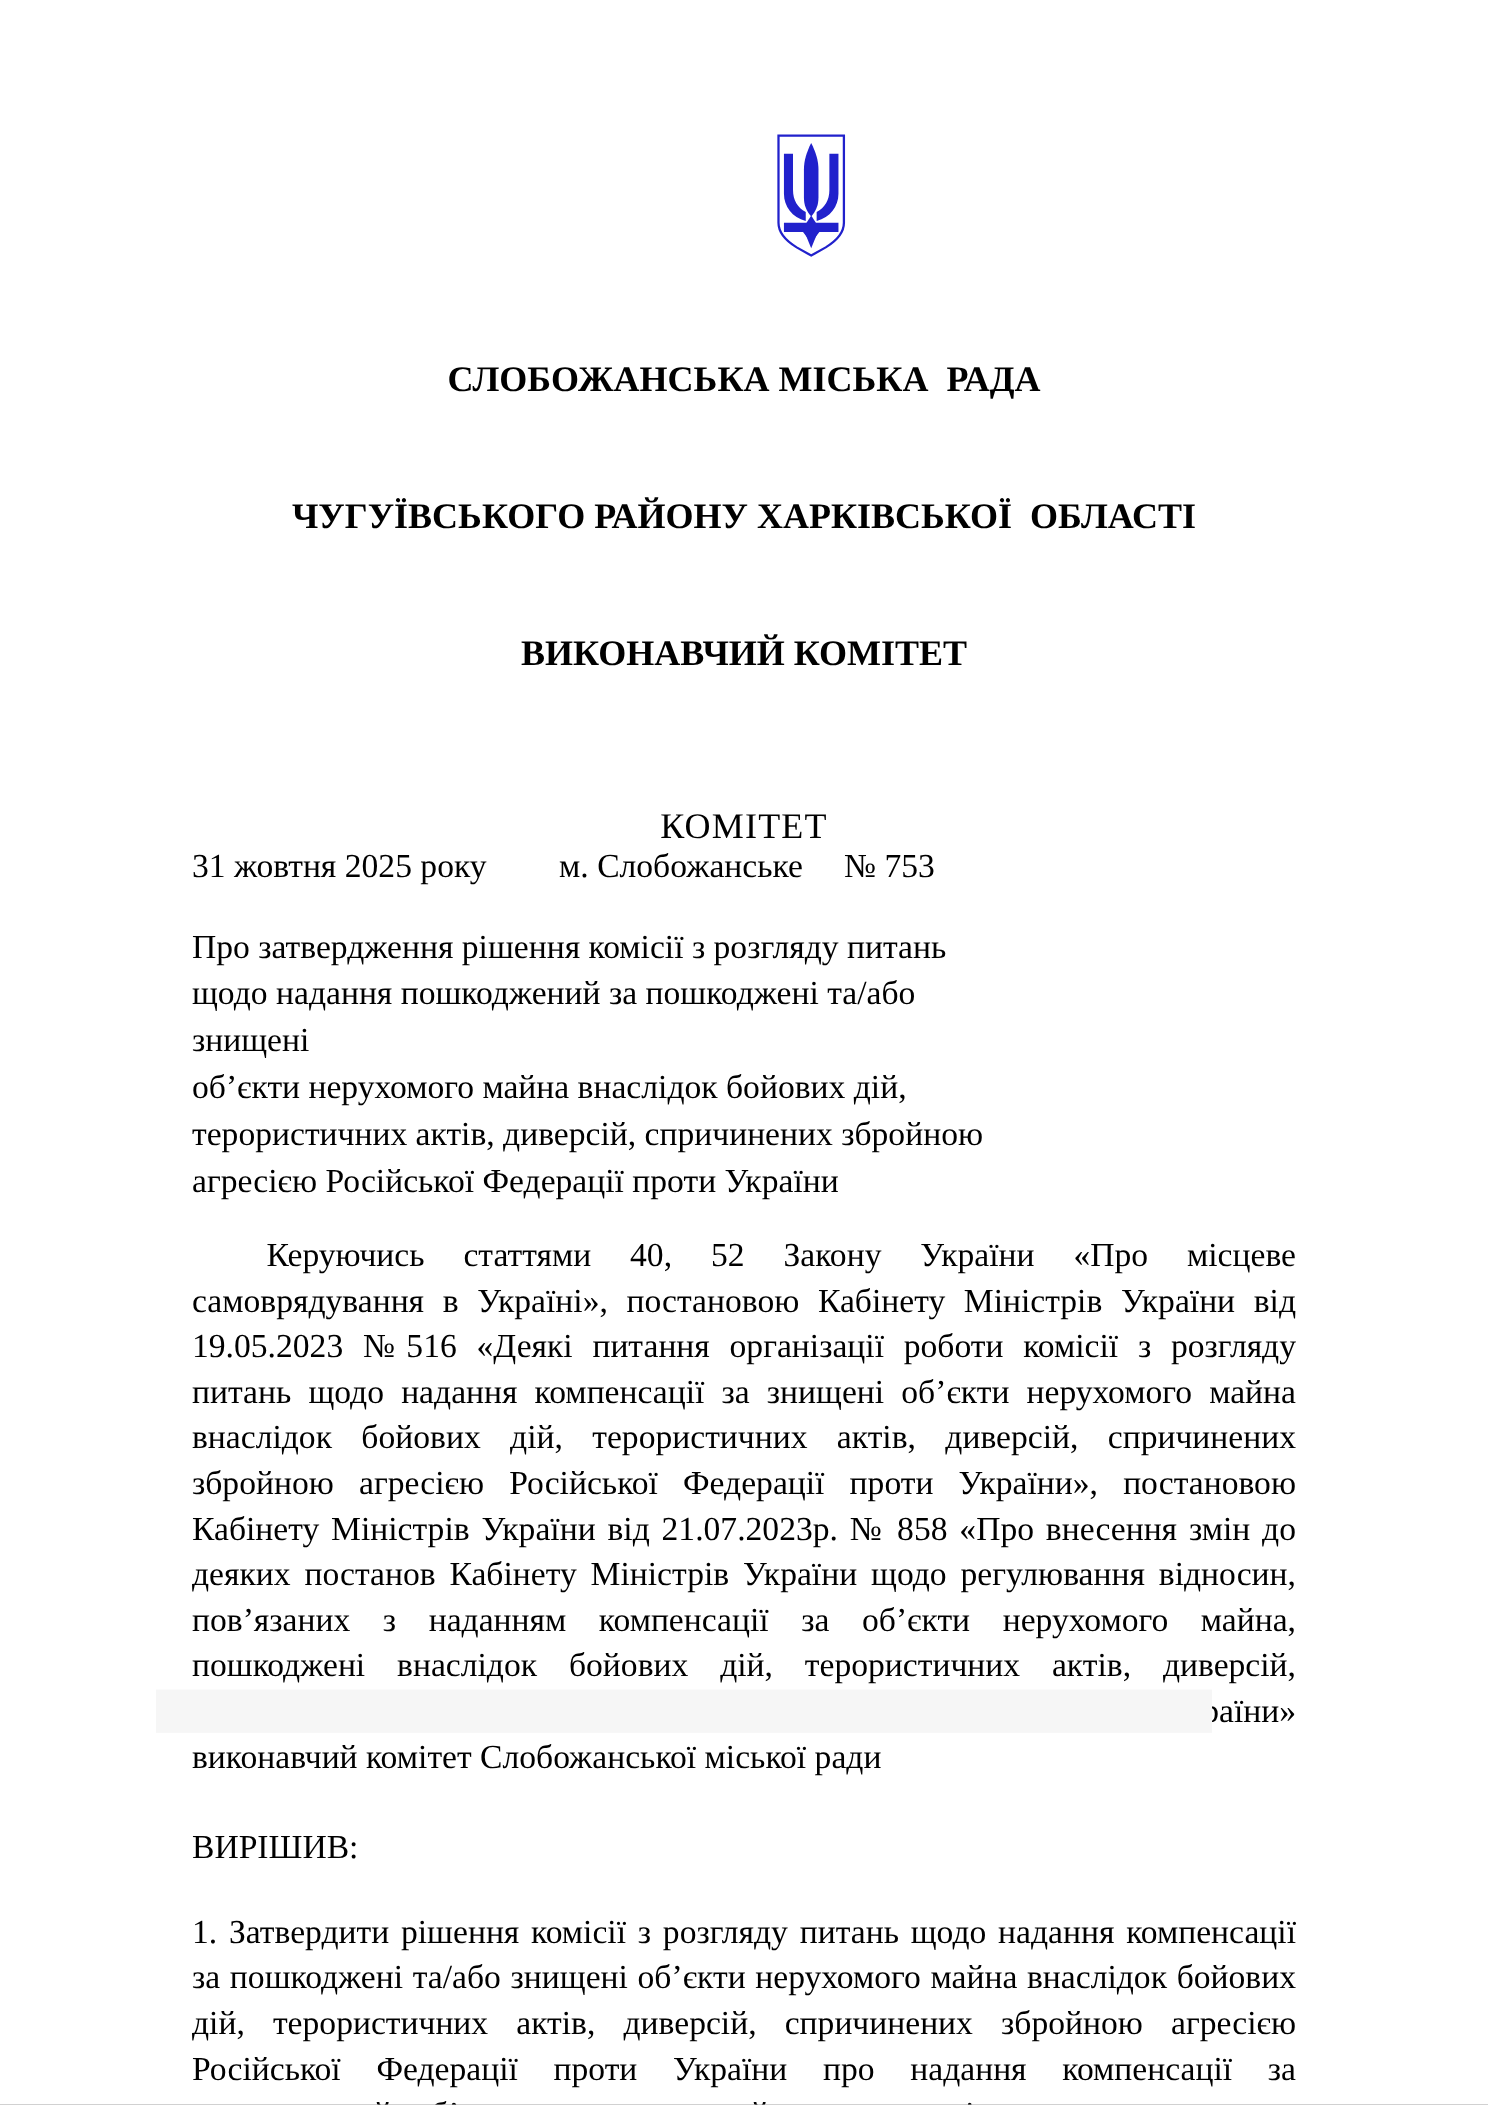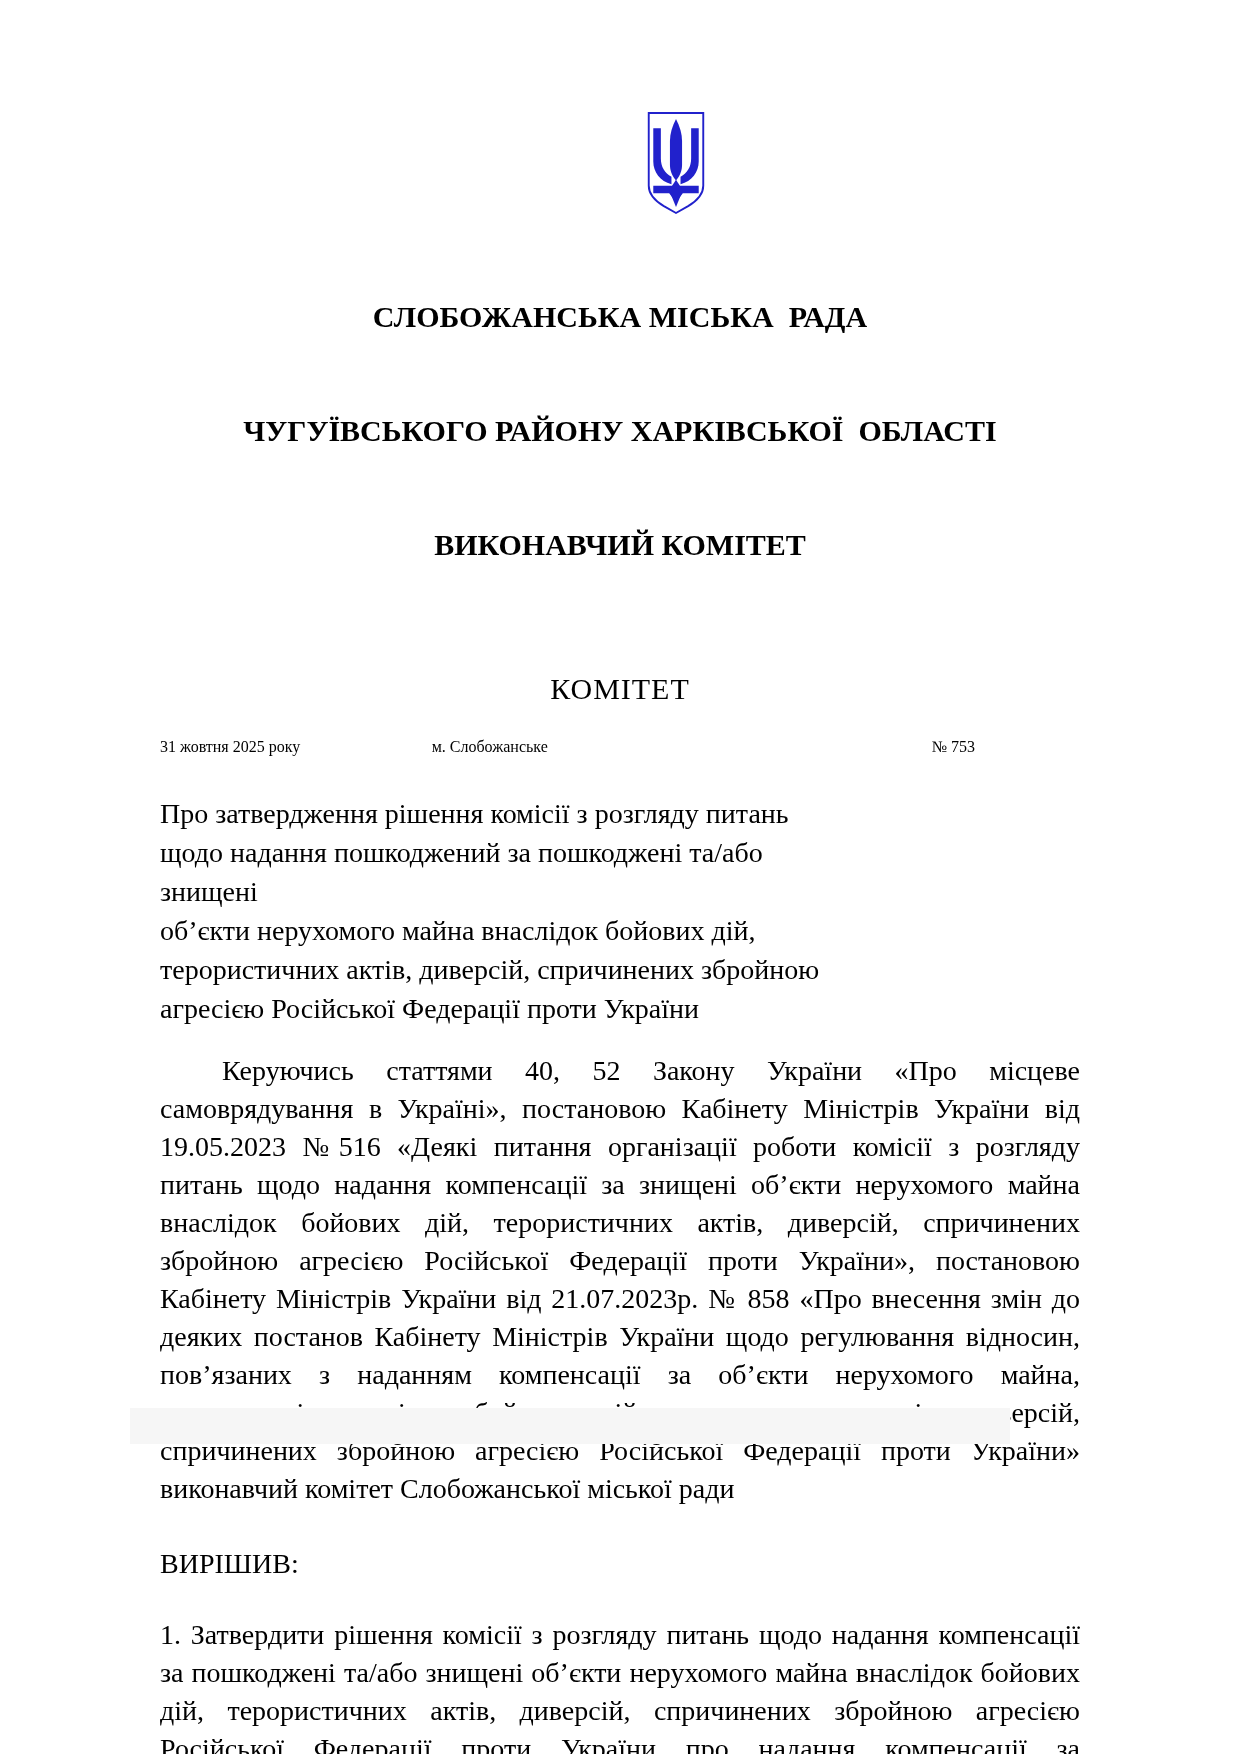--- a/index.html
+++ b/index.html
@@ -32,28 +32,27 @@
   }
 
   .doc-type {
     margin-top: 32px;
     text-align: center;
     font-size: 30px;
     letter-spacing: 1px;
   }
 
   .meta-row {
-    margin-top: 24px;
     display: flex;
-    font-size: 16px;
+    font-size: 28px;
     line-height: 34px;
   }
   .meta-row .m-left   { flex: 1; text-align: left; }
-  .meta-row .m-center { flex: 1; }
-  .meta-row .m-right  { flex: 1; text-align: right; padding-right: 105px; box-sizing: border-box; }
+  .meta-row .m-center { flex: 1; text-align: center; }
+  .meta-row .m-right  { flex: 1; text-align: left; padding-right: 105px; box-sizing: border-box; }
 
   .subject {
     margin-top: 30px;
     font-weight: normal;
     font-size: 28px;
     line-height: 39px;
     max-width: 680px;
   }
 
   .preamble {

